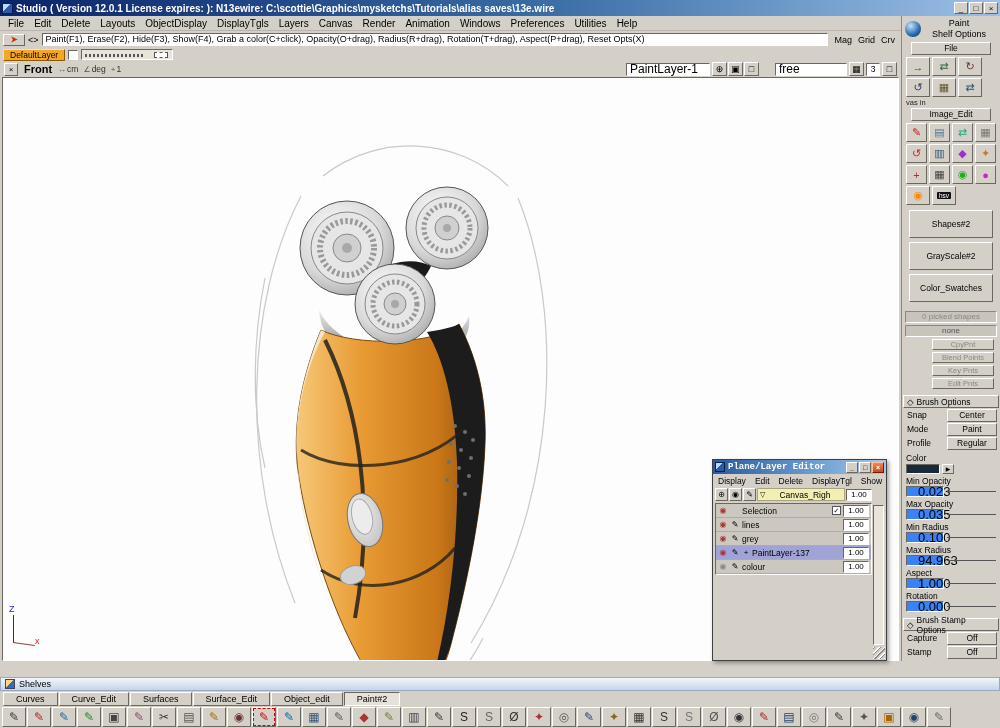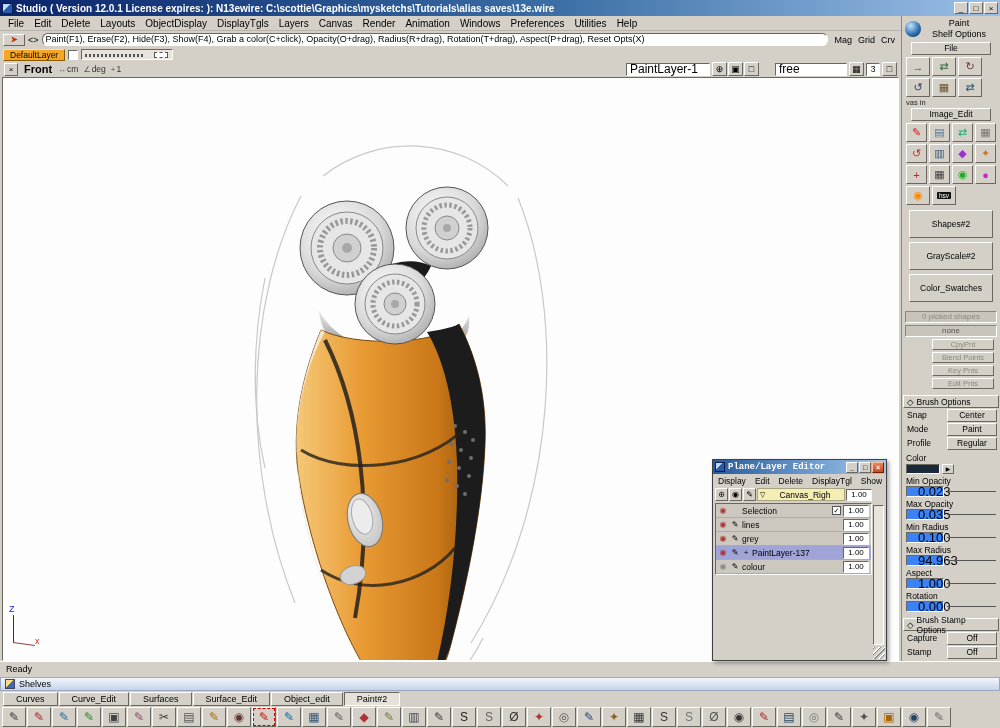--- a/index.html
+++ b/index.html
@@ -25,21 +25,21 @@
   .menubar { position:absolute; left:0; top:16px; right:99px; height:15px; background:#d4d0c8;
     display:flex; align-items:center; padding:0 3px; border-bottom:1px solid #b8b4ac; }
   .menu-item { padding:0 5px; font-size:10px; white-space:nowrap; }
 
   
   .promptbar { position:absolute; left:0; top:31px; right:99px; height:17px; background:#d4d0c8;
     display:flex; align-items:center; gap:3px; padding:0 3px; }
   .prompt-arrow { width:22px; height:12px; font-size:8px; line-height:10px; text-align:center; color:#c33000; font-weight:bold; }
   .prompt-prefix { font-size:9px; }
   .prompt-field { flex:1; height:13px; background:#fff; font-size:9px; line-height:11px;
-    padding:0 3px; white-space:nowrap; overflow:hidden;border-radius:6px; }
+    padding:0 3px; white-space:nowrap; overflow:hidden; }
   .prompt-rlabel { font-size:9px; padding:0 3px; }
 
   
   .layerrow { position:absolute; left:0; top:48px; right:99px; height:13px; background:#d4d0c8;
     display:flex; align-items:center; gap:3px; padding:0 3px; }
   .default-layer { height:12px; padding:0 6px; font-size:8.5px; line-height:10px;
     background:#f5a623; border:1px solid; border-color:#ffe0a0 #8a5a00 #8a5a00 #ffe0a0; }
   .layer-swatch { width:10px; height:10px; background:#fff; }
   .marquee-field { width:92px; height:11px; background:#e8e4dc; position:relative; }
   .marquee-dashes { position:absolute; left:3px; top:4px; width:60px; height:3px;
@@ -320,23 +320,20 @@
       </g>
     </svg>
     <div class="axis">
       <span class="axis-z">Z</span>
       <div class="axis-vline"></div>
       <div class="axis-hline"></div>
       <span class="axis-x">x</span>
     </div>
   </div>
 
-  <div class="statusbar">
-    <span>Ready</span>
-  </div>
 
   <div class="rp">
     <div class="rp-header">
       <div class="rp-sphere"></div>
       <div class="rp-headtxt">
         <div>Paint</div>
         <div>Shelf Options</div>
       </div>
     </div>
     <button class="rp-tab raised">File</button>

